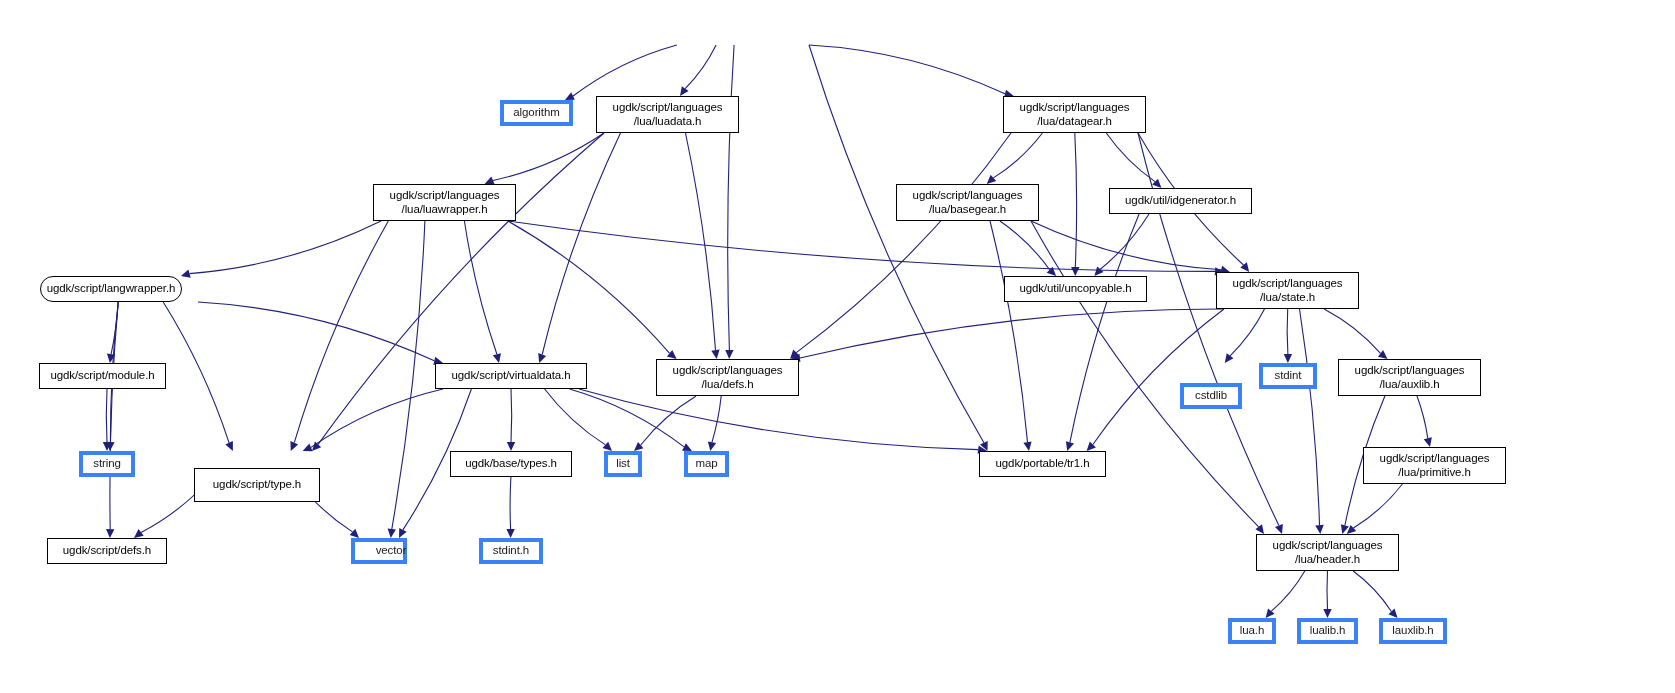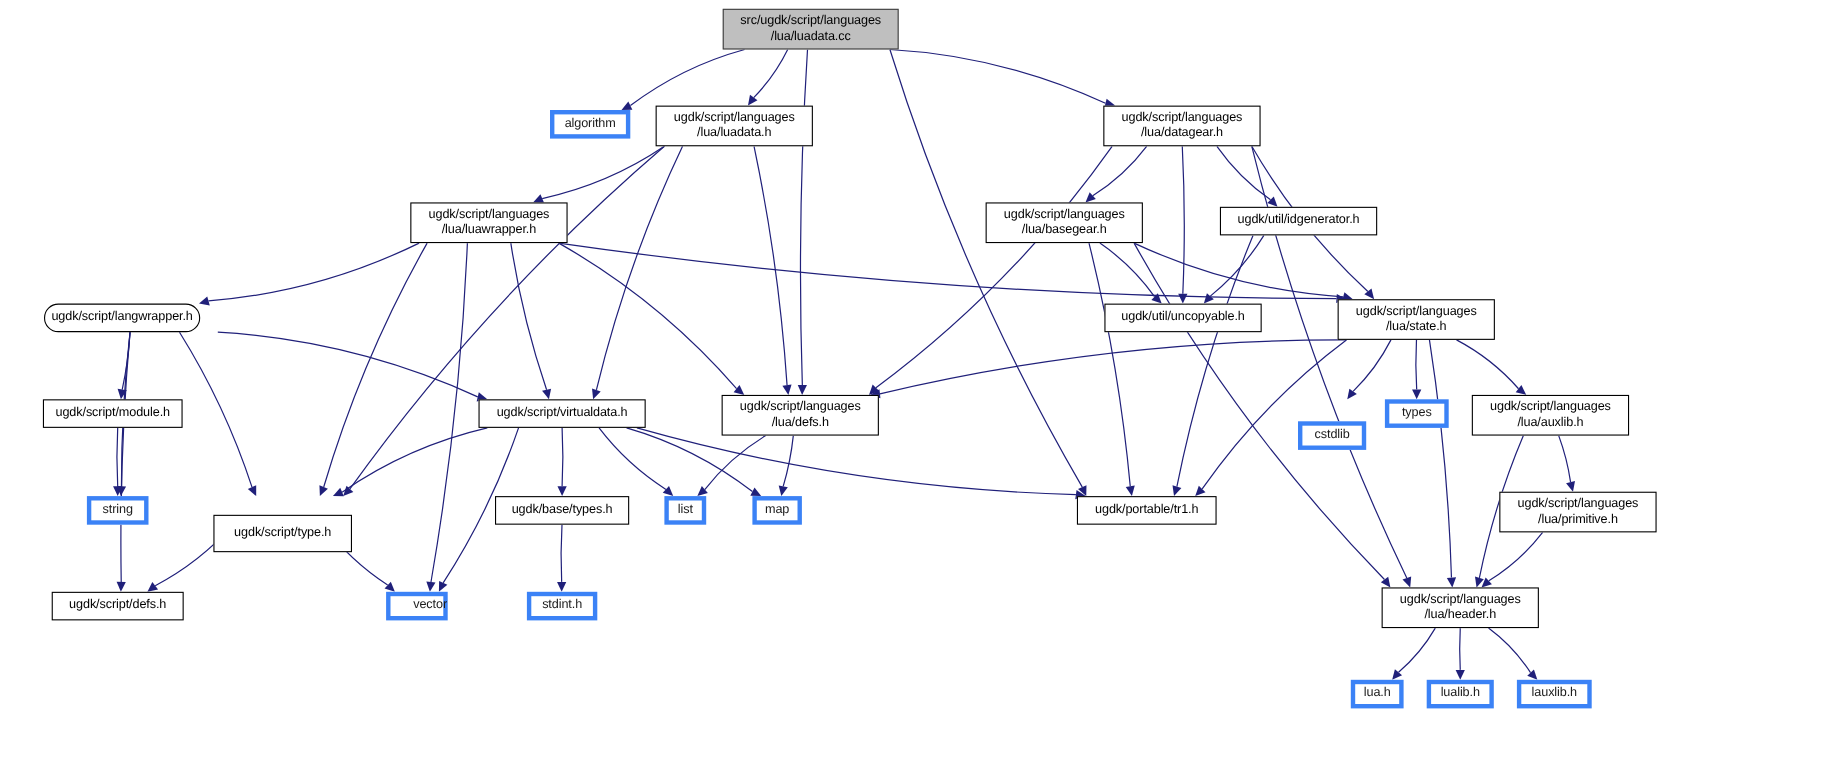--- a/index.html
+++ b/index.html
@@ -158,42 +158,40 @@
       <polygon points="134.0,538.0 138.5,529.1 143.7,535.8" fill="#20207a"></polygon>
       <path d="M510.9,477.0 Q509.4,503.0 510.6,529.0" fill="none" stroke="#20207a" stroke-width="1.1"></path>
       <polygon points="510.6,538.0 506.4,529.0 514.8,529.0" fill="#20207a"></polygon>
       <path d="M1304.8,571.0 Q1291.5,593.9 1271.4,611.1" fill="none" stroke="#20207a" stroke-width="1.1"></path>
       <polygon points="1265.6,618.0 1268.1,608.4 1274.6,613.8" fill="#20207a"></polygon>
       <path d="M1327.5,571.0 Q1326.5,590.0 1327.5,609.0" fill="none" stroke="#20207a" stroke-width="1.1"></path>
       <polygon points="1327.5,618.0 1323.3,609.0 1331.7,609.0" fill="#20207a"></polygon>
       <path d="M1353.2,571.0 Q1375.9,587.8 1391.4,611.5" fill="none" stroke="#20207a" stroke-width="1.1"></path>
       <polygon points="1397.6,618.0 1388.4,614.3 1394.5,608.6" fill="#20207a"></polygon>
     </svg>
-<div class="node root" style="left: 657px; top: 8px; width: 160px; height: 37px;">src/ugdk/script/languages
-/lua/luadata.cc</div>
     <div class="node sys" style="left: 500px; top: 100px; width: 73px; height: 26px;">algorithm</div>
     <div class="node" style="left: 596px; top: 96px; width: 143px; height: 37px;">ugdk/script/languages
 /lua/luadata.h</div>
     <div class="node" style="left: 1003px; top: 96px; width: 143px; height: 37px;">ugdk/script/languages
 /lua/datagear.h</div>
     <div class="node" style="left: 373px; top: 184px; width: 143px; height: 37px;">ugdk/script/languages
 /lua/luawrapper.h</div>
     <div class="node" style="left: 896px; top: 184px; width: 143px; height: 37px;">ugdk/script/languages
 /lua/basegear.h</div>
     <div class="node" style="left: 1109px; top: 188px; width: 143px; height: 26px;">ugdk/util/idgenerator.h</div>
     <div class="node" style="left: 40px; top: 276px; width: 142px; height: 26px; border-radius: 13px;">ugdk/script/langwrapper.h</div>
     <div class="node" style="left: 1004px; top: 276px; width: 143px; height: 26px;">ugdk/util/uncopyable.h</div>
     <div class="node" style="left: 1216px; top: 272px; width: 143px; height: 37px;">ugdk/script/languages
 /lua/state.h</div>
     <div class="node" style="left: 39px; top: 363px; width: 127px; height: 26px;">ugdk/script/module.h</div>
     <div class="node" style="left: 435px; top: 363px; width: 152px; height: 26px;">ugdk/script/virtualdata.h</div>
     <div class="node" style="left: 656px; top: 359px; width: 143px; height: 37px;">ugdk/script/languages
 /lua/defs.h</div>
     <div class="node sys" style="left: 1180px; top: 363px; width: 62px; height: 26px; margin-top: 20px;">cstdlib</div>
-    <div class="node sys" style="left: 1259px; top: 363px; width: 58px; height: 26px;">types</div>
+    <div class="node sys" style="left: 1259px; top: 363px; width: 58px; height: 26px;">stdint</div>
     <div class="node" style="left: 1338px; top: 359px; width: 143px; height: 37px;">ugdk/script/languages
 /lua/auxlib.h</div>
     <div class="node sys" style="left: 79px; top: 451px; width: 56px; height: 26px;">string</div>
     <div class="node" style="left: 194px; top: 468px; width: 126px; height: 34px;">ugdk/script/type.h</div>
     <div class="node" style="left: 450px; top: 451px; width: 122px; height: 26px;">ugdk/base/types.h</div>
     <div class="node sys" style="left: 604px; top: 451px; width: 38px; height: 26px;">list</div>
     <div class="node sys" style="left: 684px; top: 451px; width: 45px; height: 26px;">map</div>
     <div class="node" style="left: 979px; top: 451px; width: 127px; height: 26px;">ugdk/portable/tr1.h</div>
     <div class="node" style="left: 1363px; top: 447px; width: 143px; height: 37px;">ugdk/script/languages
 /lua/primitive.h</div>

